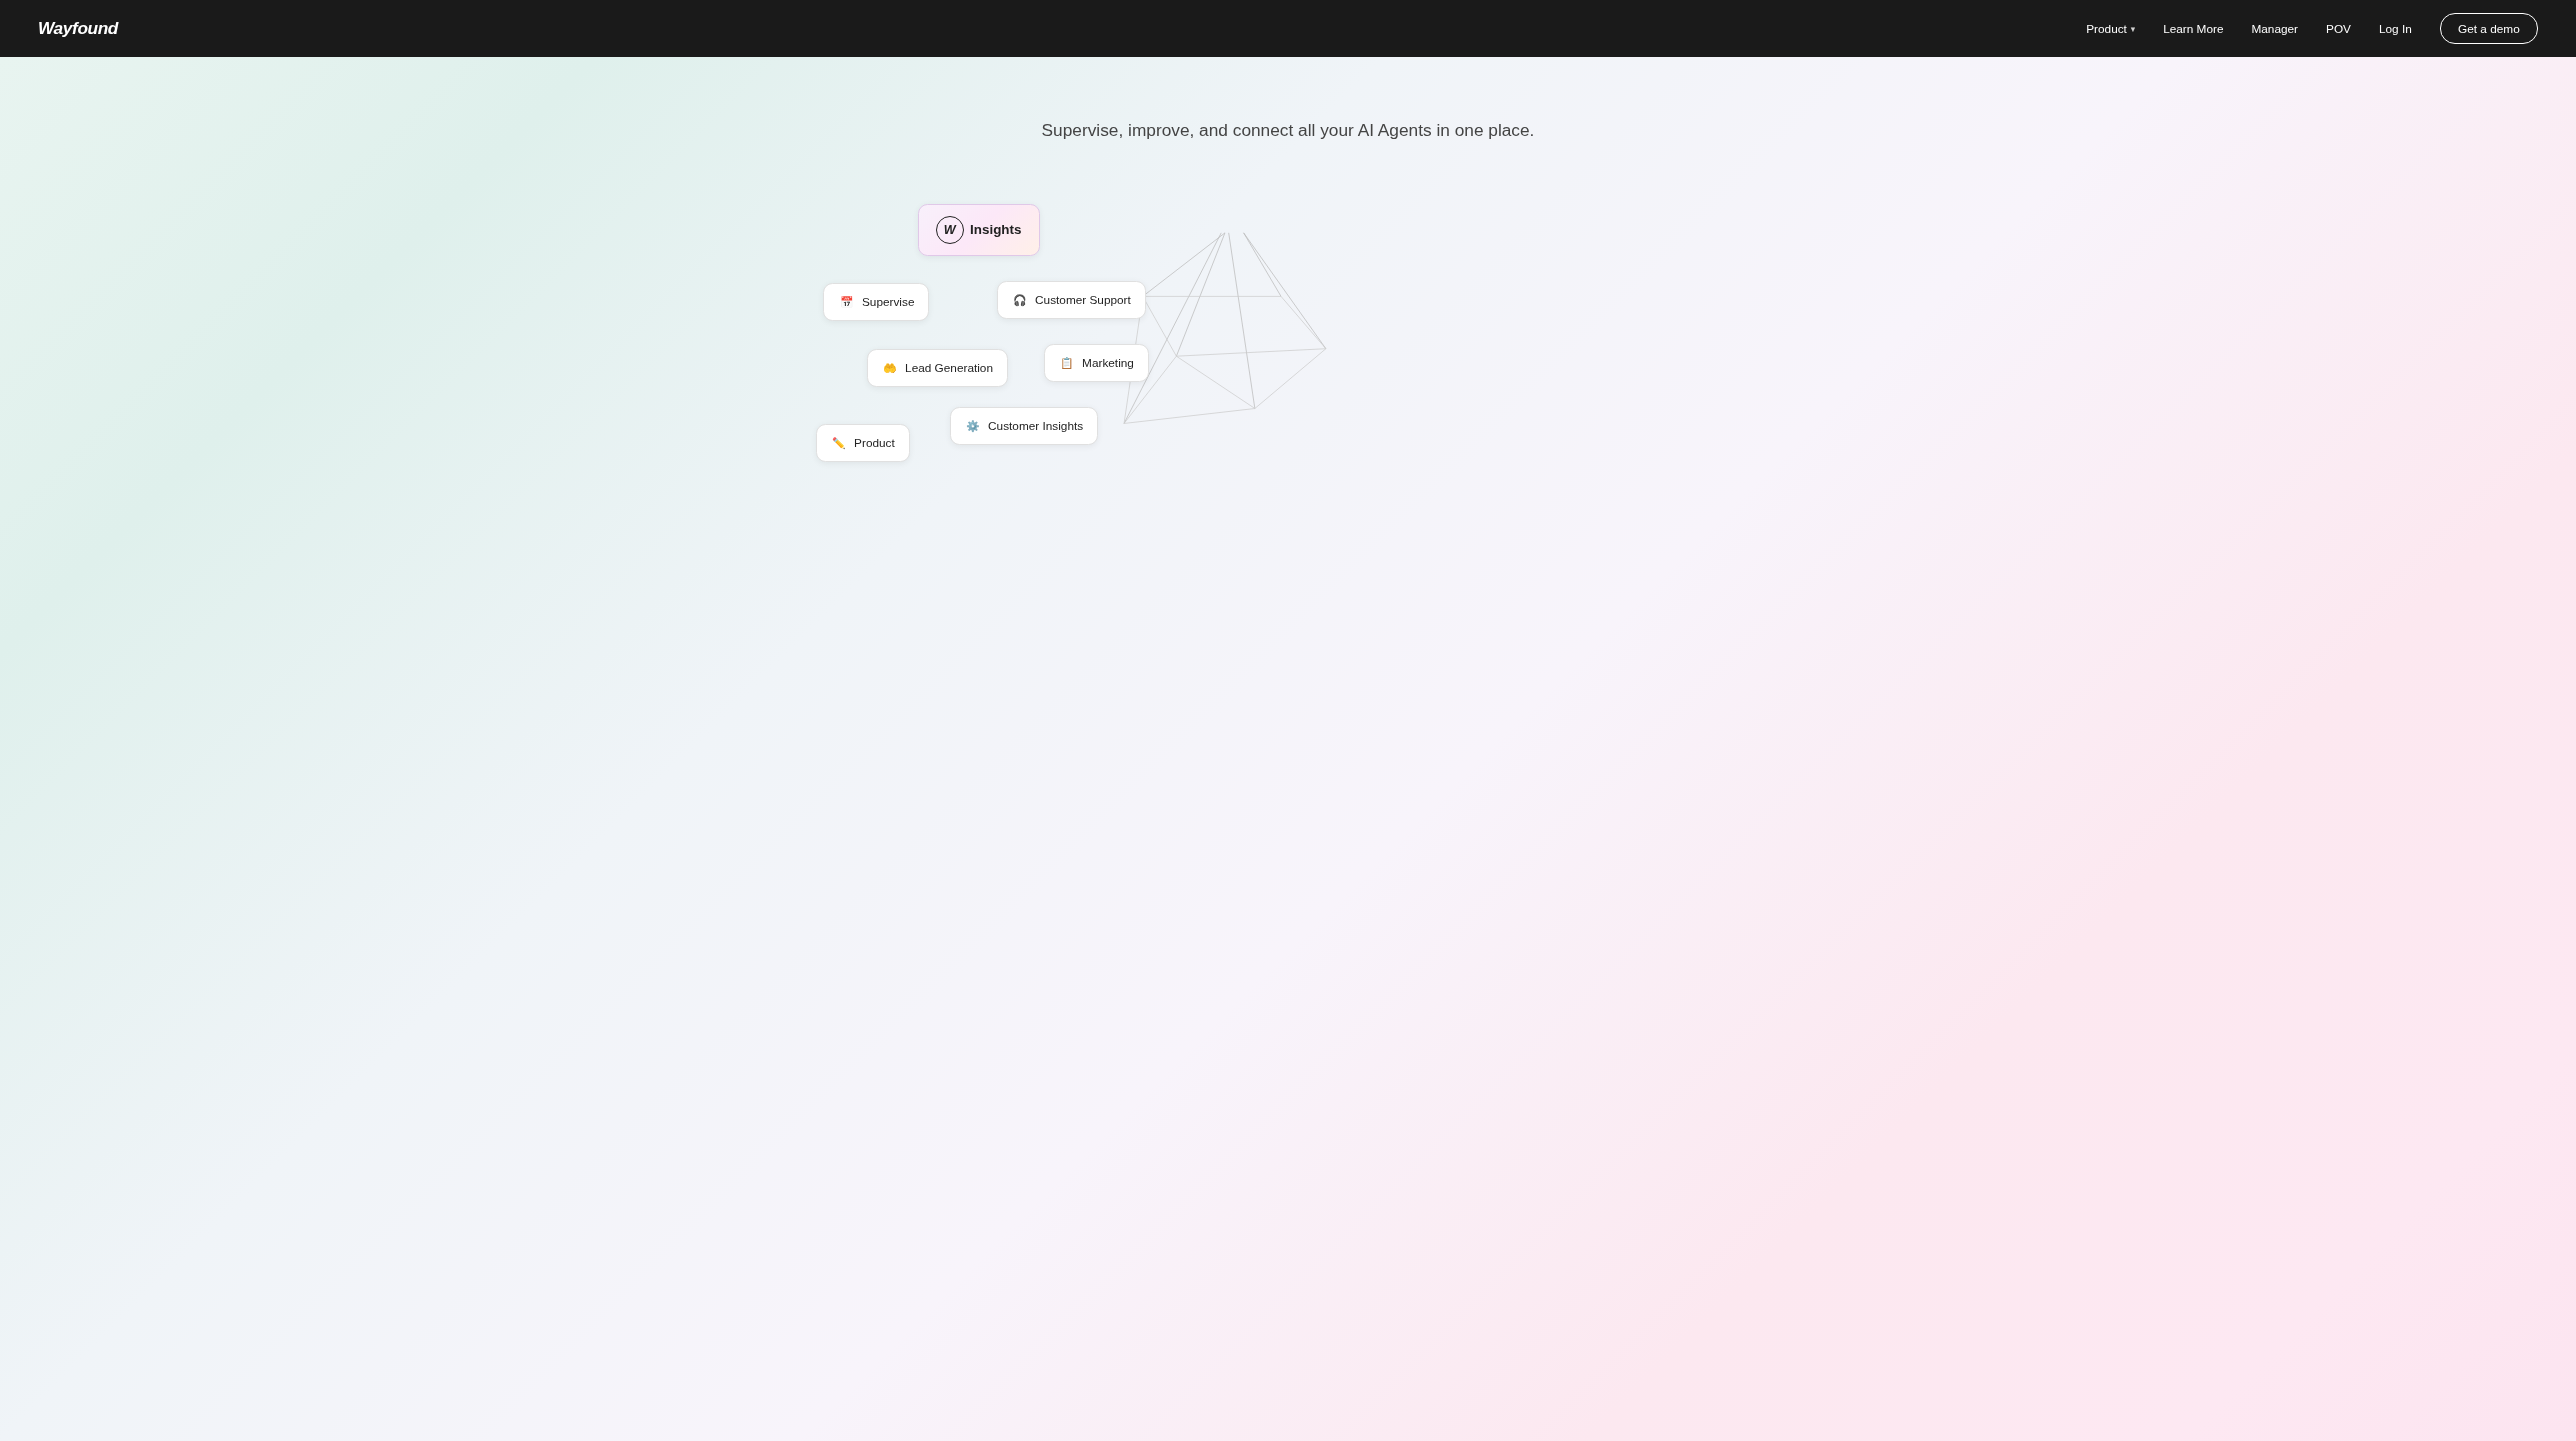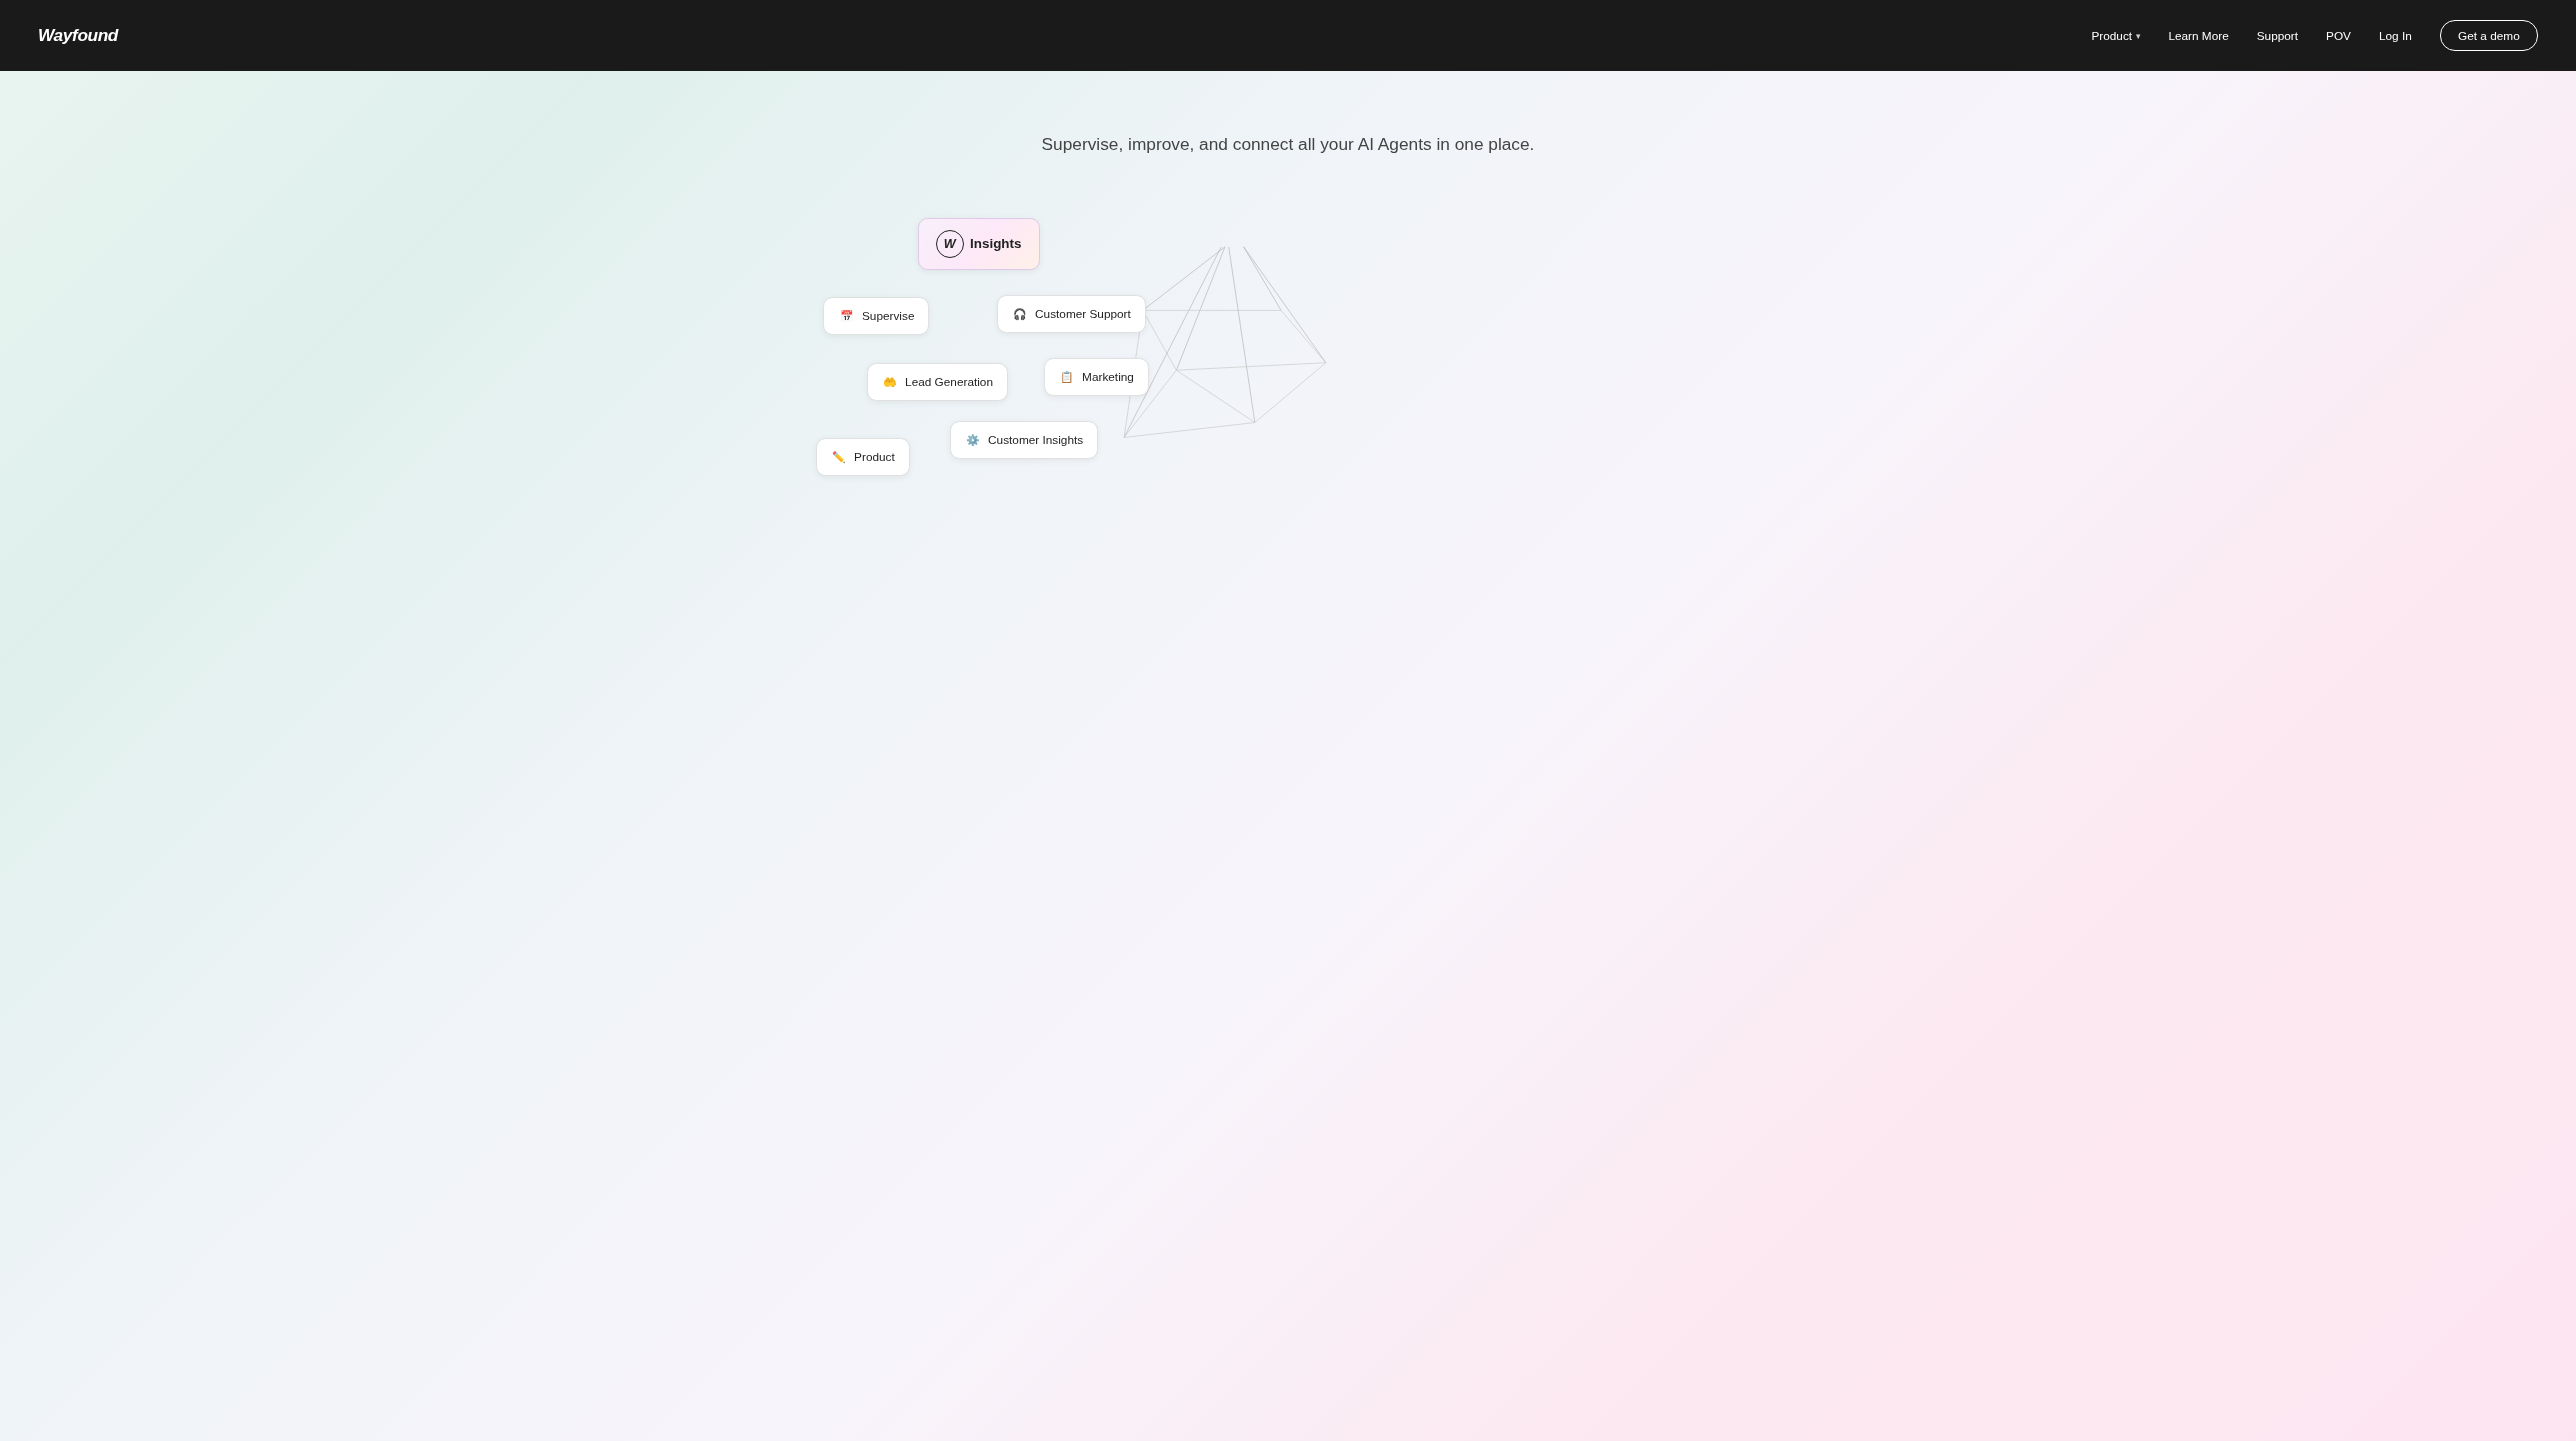--- a/index.html
+++ b/index.html
@@ -9,21 +9,21 @@
       overflow-x: hidden;
     }
 
     
     nav {
       background: #1a1a1a;
       display: flex;
       align-items: center;
       justify-content: space-between;
       padding: 0 38px;
-      height: 71px;
+      height: 57px;
       position: sticky;
       top: 0;
       z-index: 100;
     }
     .nav-logo {
       color: #ffffff;
       font-size: 17.3px;
       font-style: italic;
       font-weight: 600;
       letter-spacing: -0.4px;
@@ -206,21 +206,21 @@
   <div class="nav-logo">Wayfound</div>
   <div class="nav-links">
     <a class="nav-link">
       <span>Product</span>
       <span class="chevron">▾</span>
     </a>
     <a class="nav-link">
       <span>Learn More</span>
     </a>
     <a class="nav-link">
-      <span>Support</span>
+      <span>Manager</span>
     </a>
     <a class="nav-link">
       <span>POV</span>
     </a>
     <a class="nav-link">
       <span>Log In</span>
     </a>
     <button class="nav-cta">Get a demo</button>
   </div>
 </nav>

